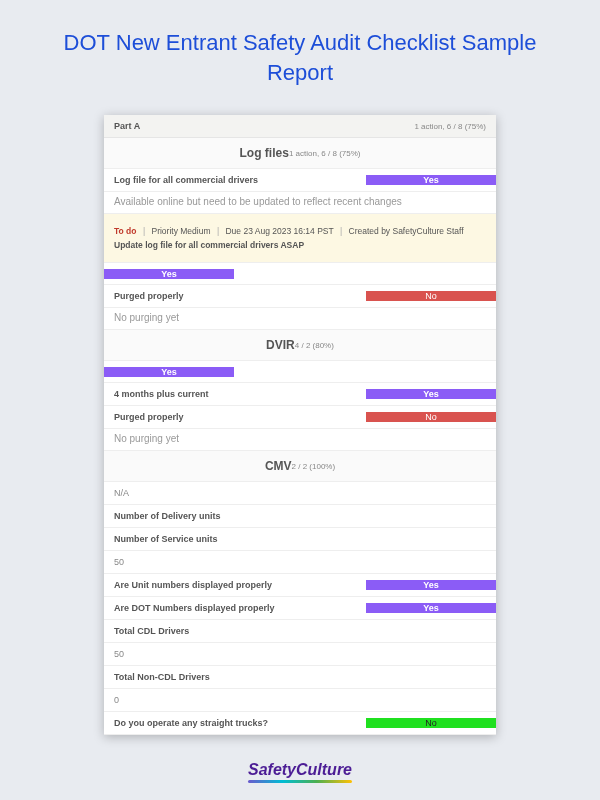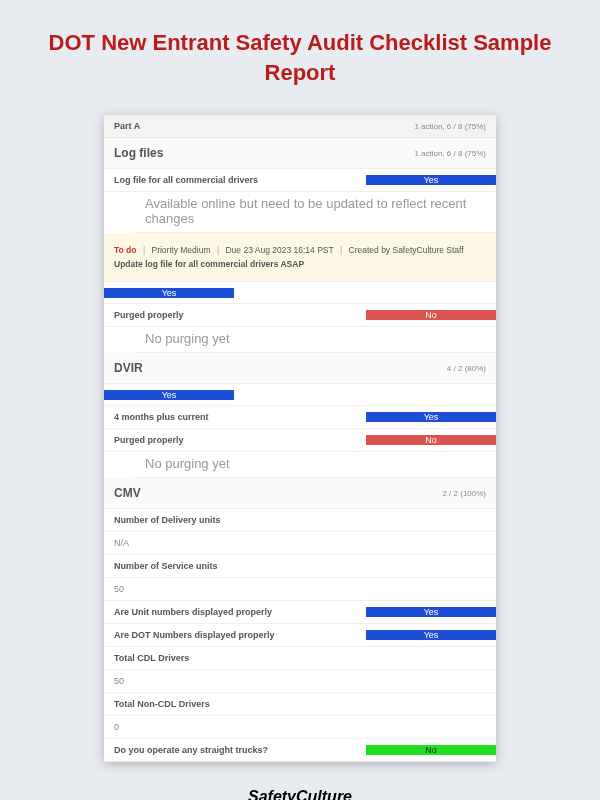--- a/index.html
+++ b/index.html
@@ -5,25 +5,25 @@
   * { box-sizing: border-box; margin: 0; padding: 0; }
   body {
     background: #e8ebf0;
     font-family: Arial, Helvetica, sans-serif;
     width: 600px;
     height: 800px;
     overflow: hidden;
   }
   .page-title {
     text-align: center;
-    font-weight: 700;
+    font-weight: 400;
     font-size: 22px;
     padding: 28px 40px 18px;
     line-height: 1.35;
-    color: #b91c1c;
+    color: #1d4ed8;
   }
   .report-card {
     width: 392px;
     margin: 10px auto 0;
     background: #fff;
     box-shadow: 0 2px 10px rgba(0,0,0,0.25);
     font-size: 9px;
   }
   .section-header {
     background: #f3f3f1;
@@ -33,21 +33,21 @@
     align-items: center;
     border-bottom: 1px solid #e5e5e5;
     font-weight: bold;
     color: #555;
   }
   .section-header .stats { font-weight: normal; color: #888; font-size: 8px; }
   .sub-header {
     background: #fafafa;
     padding: 8px 10px;
     display: flex;
-    justify-content: space-between;
+    justify-content: center;
     align-items: center;
     border-bottom: 1px solid #eee;
     color: #555;
   }
   .sub-header .sh-title { font-weight: bold; font-size: 12px; }
   .sub-header .stats { font-size: 8px; color: #888; }
   .row {
     display: flex;
     align-items: center;
     border-bottom: 1px solid #eee;
@@ -61,29 +61,28 @@
     font-size: 9px;
   }
   .row .badge {
     width: 130px;
     display: flex;
     align-items: center;
     justify-content: center;
     color: #fff;
     font-size: 9px;
   }
-  .badge.yes { background: #1d4ed8; }
+  .badge.yes { background: #8b5cf6; font-weight: bold; }
   .badge.no  { background: #d9534f; }
   .badge.bright { background: #1fe01f; color: #222; }
   .note {
     padding: 4px 10px 6px;
     color: #999;
-    font-size: 13px;
-    border-bottom: 1px solid #eee;
-    margin-left: 31px;
+    font-size: 10px;
+    border-bottom: 1px solid #eee;
   }
   .todo-block {
     background: #fdf8e3;
     padding: 12px 10px;
     border-bottom: 1px solid #eee;
     font-size: 8.5px;
     color: #555;
   }
   .todo-meta { margin-bottom: 4px; }
   .todo-meta .todo { color: #c0392b; font-weight: bold; }
@@ -96,21 +95,21 @@
     border-bottom: 1px solid #eee;
   }
   .value-row.lbl { font-weight: bold; }
   .value-row.val { color: #888; }
   .brand {
     text-align: center;
     margin-top: 26px;
     font-weight: 900;
     font-style: italic;
     font-size: 16px;
-    color: #000000;
+    color: #4c1d95;
     position: relative;
     display: inline-block;
     left: 50%;
     transform: translateX(-50%);
   }
   .brand .underline {
     display: block;
     height: 3px;
     margin-top: 1px;
     background: linear-gradient(90deg,#6a5acd 0%,#00bcd4 33%,#4caf50 66%,#ffc107 100%);
@@ -181,22 +180,22 @@
     <div class="label">Purged properly</div>
     <div class="badge no">No</div>
   </div>
   <div class="note">No purging yet</div>
 
   <div class="sub-header">
     <span class="sh-title">CMV</span>
     <span class="stats">2 / 2 (100%)</span>
   </div>
 
+  <div class="value-row val">N/A</div>
   <div class="value-row lbl">Number of Delivery units</div>
-  <div class="value-row val">N/A</div>
 
   <div class="value-row lbl">Number of Service units</div>
   <div class="value-row val">50</div>
 
   <div class="row">
     <div class="label">Are Unit numbers displayed properly</div>
     <div class="badge yes">Yes</div>
   </div>
   <div class="row">
     <div class="label">Are DOT Numbers displayed properly</div>

